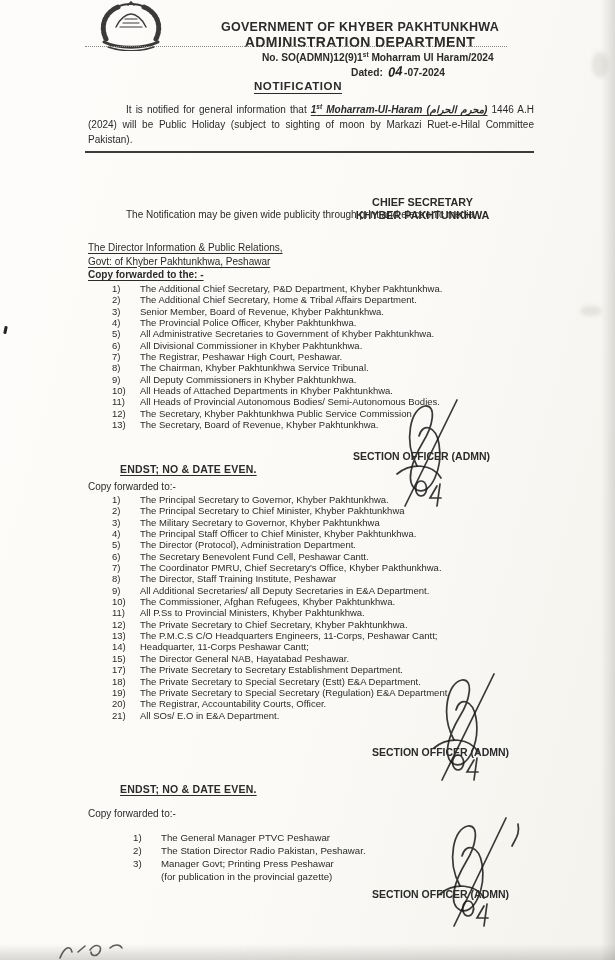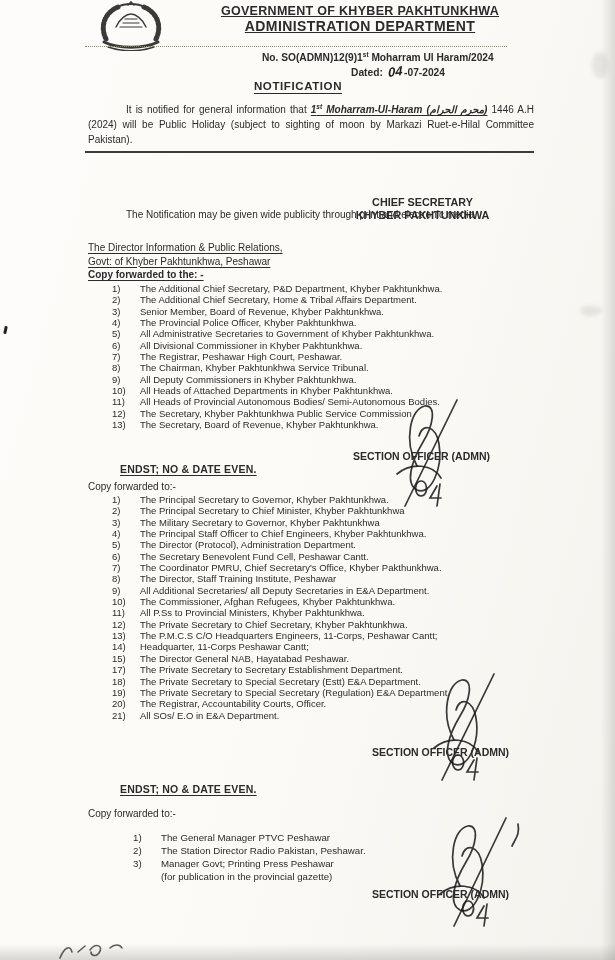--- a/index.html
+++ b/index.html
@@ -12,21 +12,21 @@
   .edge-right{position:absolute;top:0;right:0;width:14px;height:100%;
     background:linear-gradient(to left,rgba(90,88,84,.18),rgba(0,0,0,0));pointer-events:none;}
   .edge-bottom{position:absolute;left:0;bottom:0;width:100%;height:16px;
     background:linear-gradient(to top,rgba(120,118,112,.28),rgba(0,0,0,0));pointer-events:none;}
   .smudge{position:absolute;background:rgba(120,115,108,.14);border-radius:50%;filter:blur(2px);pointer-events:none;}
 
   .abs{position:absolute;}
   .u{text-decoration:underline;text-underline-offset:2px;}
   sup.st{font-size:6.5px;vertical-align:super;}
 
-  .header-text{left:175px;top:4px;width:370px;text-align:center;line-height:15px;text-decoration:underline;}
+  .header-text{left:175px;top:20px;width:370px;text-align:center;line-height:15px;}
   .org1{font-size:12.5px;font-weight:bold;letter-spacing:.3px;}
   .org2{font-size:14px;font-weight:bold;letter-spacing:.4px;text-align:center;}
   .header-rule{left:85px;top:46px;width:422px;border-top:1px dotted #8a877f;height:0;}
 
   .ref-block{left:262px;top:51px;width:272px;}
   .ref-no{font-size:10.2px;font-weight:bold;white-space:nowrap;}
   .ref-dated{font-size:10.2px;font-weight:bold;text-align:center;margin-top:1px;}
   .hand{display:inline-block;font-style:italic;font-weight:600;font-size:13px;
     transform:rotate(-8deg) skewX(-6deg);color:#1c1c1c;margin:0 2px;}
 
@@ -228,21 +228,21 @@
         <span class="li-body"><span>The Principal Secretary to Chief Minister, Khyber Pakhtunkhwa</span><span class="li-note"></span></span>
       </div>
 
       <div class="li-row">
         <span class="li-no">3)</span>
         <span class="li-body"><span>The Military Secretary to Governor, Khyber Pakhtunkhwa</span><span class="li-note"></span></span>
       </div>
 
       <div class="li-row">
         <span class="li-no">4)</span>
-        <span class="li-body"><span>The Principal Staff Officer to Chief Engineers, Khyber Pakhtunkhwa.</span><span class="li-note"></span></span>
+        <span class="li-body"><span>The Principal Staff Officer to Chief Minister, Khyber Pakhtunkhwa.</span><span class="li-note"></span></span>
       </div>
 
       <div class="li-row">
         <span class="li-no">5)</span>
         <span class="li-body"><span>The Director (Protocol), Administration Department.</span><span class="li-note"></span></span>
       </div>
 
       <div class="li-row">
         <span class="li-no">6)</span>
         <span class="li-body"><span>The Secretary Benevolent Fund Cell, Peshawar Cantt.</span><span class="li-note"></span></span>

